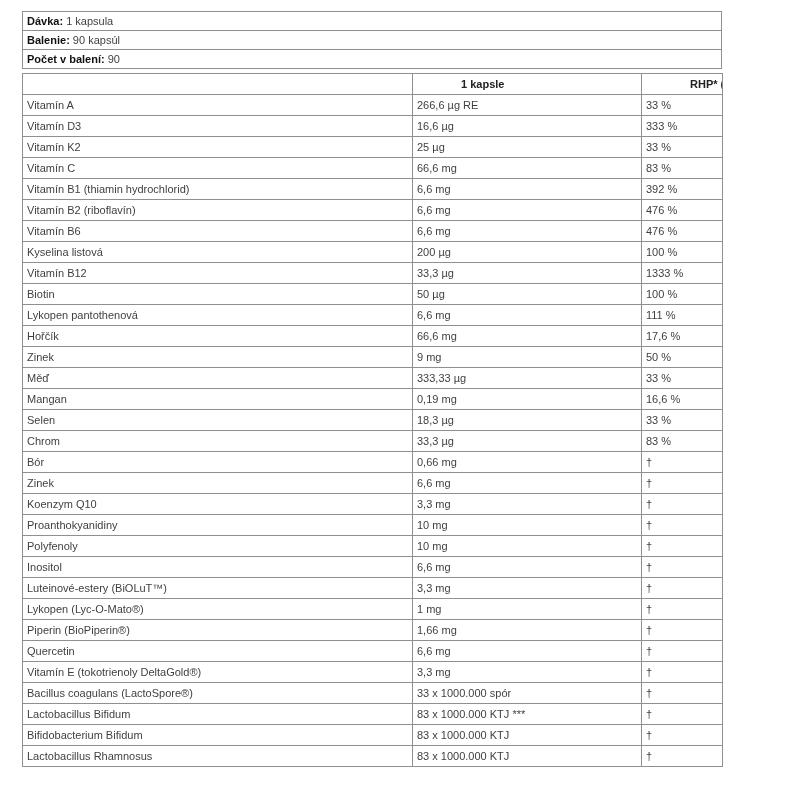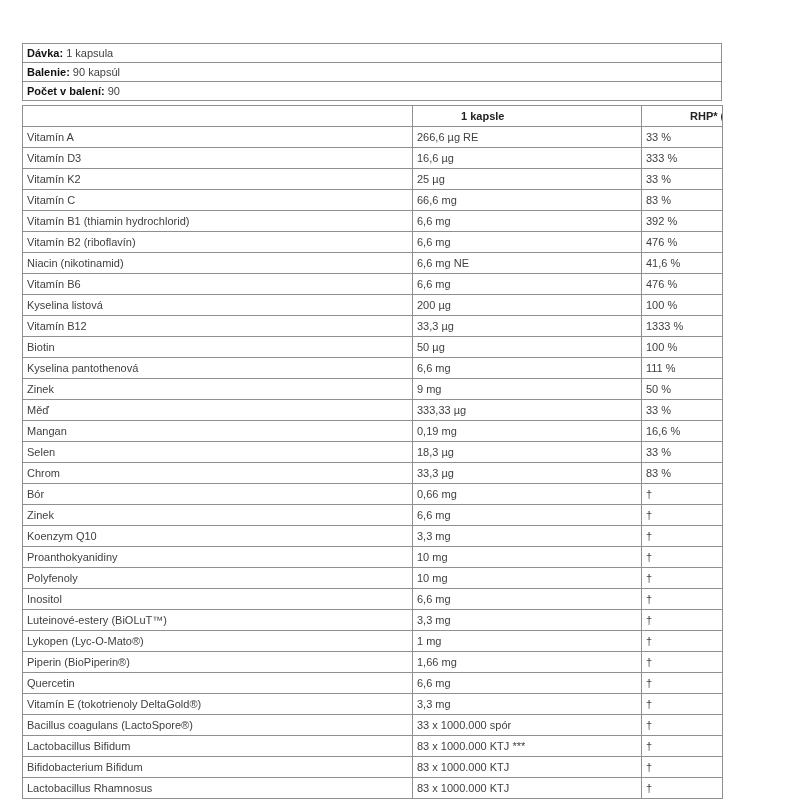--- a/index.html
+++ b/index.html
@@ -11,21 +11,20 @@
   }
   .page {
     position: relative;
     width: 800px; height: 800px;
     background: #ffffff;
   }
   .table-wrap {
     position: absolute;
     left: 22px; top: 11px;
     width: 700px;
-    margin-top: 32px;
   }
   table {
     border-collapse: collapse;
     width: 100%;
     table-layout: fixed;
   }
   td, th {
     border: 1px solid #8f8f8f;
     font-size: 11px;
     color: #3f3f3f;
@@ -107,48 +106,48 @@
             <td>Vitamín B1 (thiamin hydrochlorid)</td>
             <td>6,6 mg</td>
             <td>392 %</td>
           </tr>
           <tr>
             <td>Vitamín B2 (riboflavín)</td>
             <td>6,6 mg</td>
             <td>476 %</td>
           </tr>
           <tr>
-            <td>Niacin (nikotinamid)</td>
-            <td>6,6 mg NE</td>
-            <td>41,6 %</td>
-          </tr>
-          <tr>
             <td>Vitamín B6</td>
             <td>6,6 mg</td>
             <td>476 %</td>
           </tr>
           <tr>
             <td>Kyselina listová</td>
             <td>200 µg</td>
             <td>100 %</td>
           </tr>
           <tr>
             <td>Vitamín B12</td>
             <td>33,3 µg</td>
             <td>1333 %</td>
           </tr>
           <tr>
             <td>Biotin</td>
             <td>50 µg</td>
             <td>100 %</td>
           </tr>
           <tr>
-            <td>Kyselina pantothenová</td>
+            <td>Lykopen pantothenová</td>
             <td>6,6 mg</td>
             <td>111 %</td>
+          </tr>
+          <tr>
+            <td>Hořčík</td>
+            <td>66,6 mg</td>
+            <td>17,6 %</td>
           </tr>
           <tr>
             <td>Zinek</td>
             <td>9 mg</td>
             <td>50 %</td>
           </tr>
           <tr>
             <td>Měď</td>
             <td>333,33 µg</td>
             <td>33 %</td>

